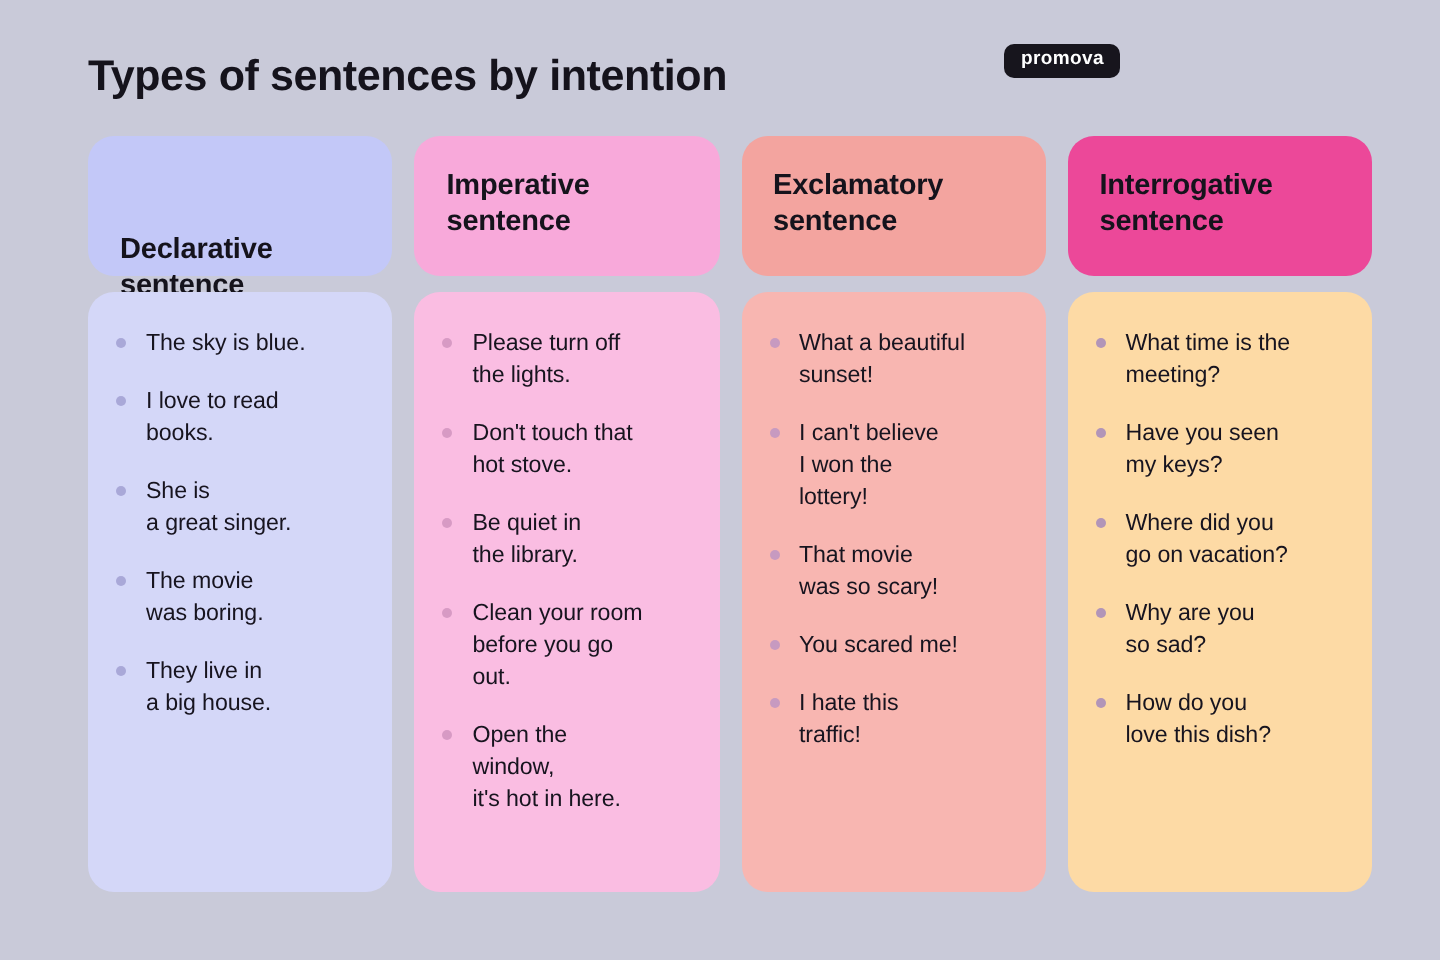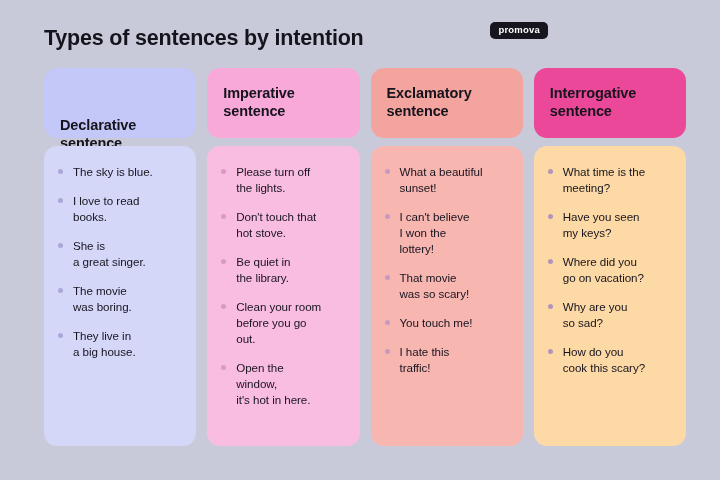--- a/index.html
+++ b/index.html
@@ -30,21 +30,21 @@
     top: 26px;
     font-size: 21.5px;
     font-weight: bold;
     color: #15131c;
     letter-spacing: -0.2px;
     white-space: nowrap;
   }
 
   .brand-logo {
     position: absolute;
-    right: 36px;
+    right: 24px;
     top: 22px;
     background: #17151d;
     color: #ffffff;
     border-radius: 5px;
     padding: 3px 8px 4px 8px;
     font-size: 9.5px;
     font-weight: bold;
     letter-spacing: 0.2px;
     line-height: 1;
   }
@@ -177,21 +177,21 @@
         </div>
         <div class="col-body" style="background: rgb(248, 182, 177);">
           <ul class="sentence-list">
             <li class="sentence-item" style="white-space: pre-line; color: rgb(23, 20, 31);"><span class="bullet-dot" style="background: rgb(199, 154, 192);"></span><span style="white-space: pre-line; margin-top: 22px;">What a beautiful
 sunset!</span></li>
             <li class="sentence-item" style="white-space: pre-line; color: rgb(23, 20, 31);"><span class="bullet-dot" style="background: rgb(199, 154, 192);"></span><span style="white-space: pre-line;">I can't believe
 I won the
 lottery!</span></li>
             <li class="sentence-item" style="white-space: pre-line; color: rgb(23, 20, 31);"><span class="bullet-dot" style="background: rgb(199, 154, 192);"></span><span style="white-space: pre-line;">That movie
 was so scary!</span></li>
-            <li class="sentence-item" style="white-space: pre-line; color: rgb(23, 20, 31);"><span class="bullet-dot" style="background: rgb(199, 154, 192);"></span><span style="white-space: pre-line;">You touch me!</span></li>
+            <li class="sentence-item" style="white-space: pre-line; color: rgb(23, 20, 31);"><span class="bullet-dot" style="background: rgb(199, 154, 192);"></span><span style="white-space: pre-line;">You scared me!</span></li>
             <li class="sentence-item" style="white-space: pre-line; color: rgb(23, 20, 31);"><span class="bullet-dot" style="background: rgb(199, 154, 192);"></span><span style="white-space: pre-line;">I hate this
 traffic!</span></li>
           </ul>
         </div>
       </div>
       <div class="column">
         <div class="col-header" style="background: #ec4899;">
           <div class="col-header-title" style="white-space: pre-line;">Interrogative
 sentence</div>
         </div>
@@ -199,19 +199,19 @@
           <ul class="sentence-list">
             <li class="sentence-item" style="white-space: pre-line; color: rgb(23, 20, 31);"><span class="bullet-dot" style="background: rgb(178, 149, 184);"></span><span style="white-space: pre-line;">What time is the
 meeting?</span></li>
             <li class="sentence-item" style="white-space: pre-line; color: rgb(23, 20, 31);"><span class="bullet-dot" style="background: rgb(178, 149, 184);"></span><span style="white-space: pre-line;">Have you seen
 my keys?</span></li>
             <li class="sentence-item" style="white-space: pre-line; color: rgb(23, 20, 31);"><span class="bullet-dot" style="background: rgb(178, 149, 184);"></span><span style="white-space: pre-line;">Where did you
 go on vacation?</span></li>
             <li class="sentence-item" style="white-space: pre-line; color: rgb(23, 20, 31);"><span class="bullet-dot" style="background: rgb(178, 149, 184);"></span><span style="white-space: pre-line;">Why are you
 so sad?</span></li>
             <li class="sentence-item" style="white-space: pre-line; color: rgb(23, 20, 31);"><span class="bullet-dot" style="background: rgb(178, 149, 184);"></span><span style="white-space: pre-line;">How do you
-cook this scary?</span></li>
+love this dish?</span></li>
           </ul>
         </div>
       </div>
     </div>
 
 </div>
 
 </body></html>

